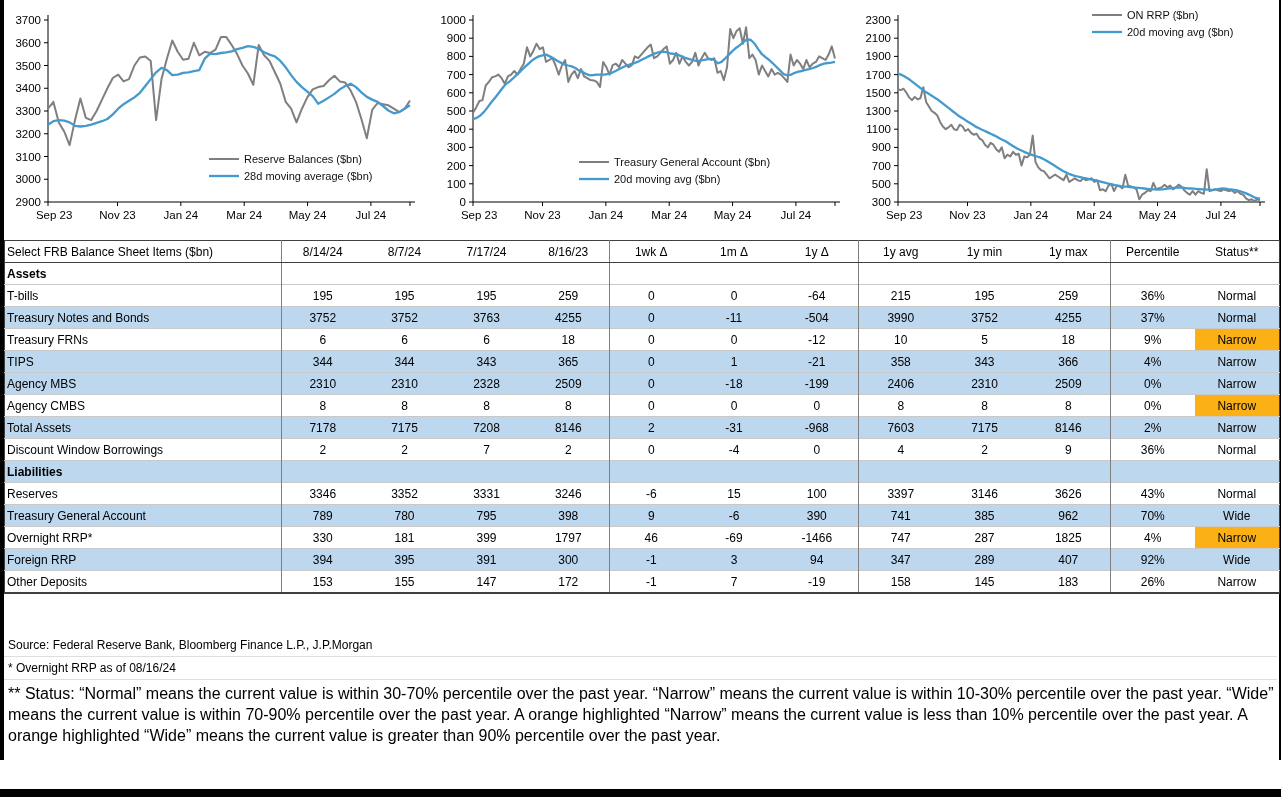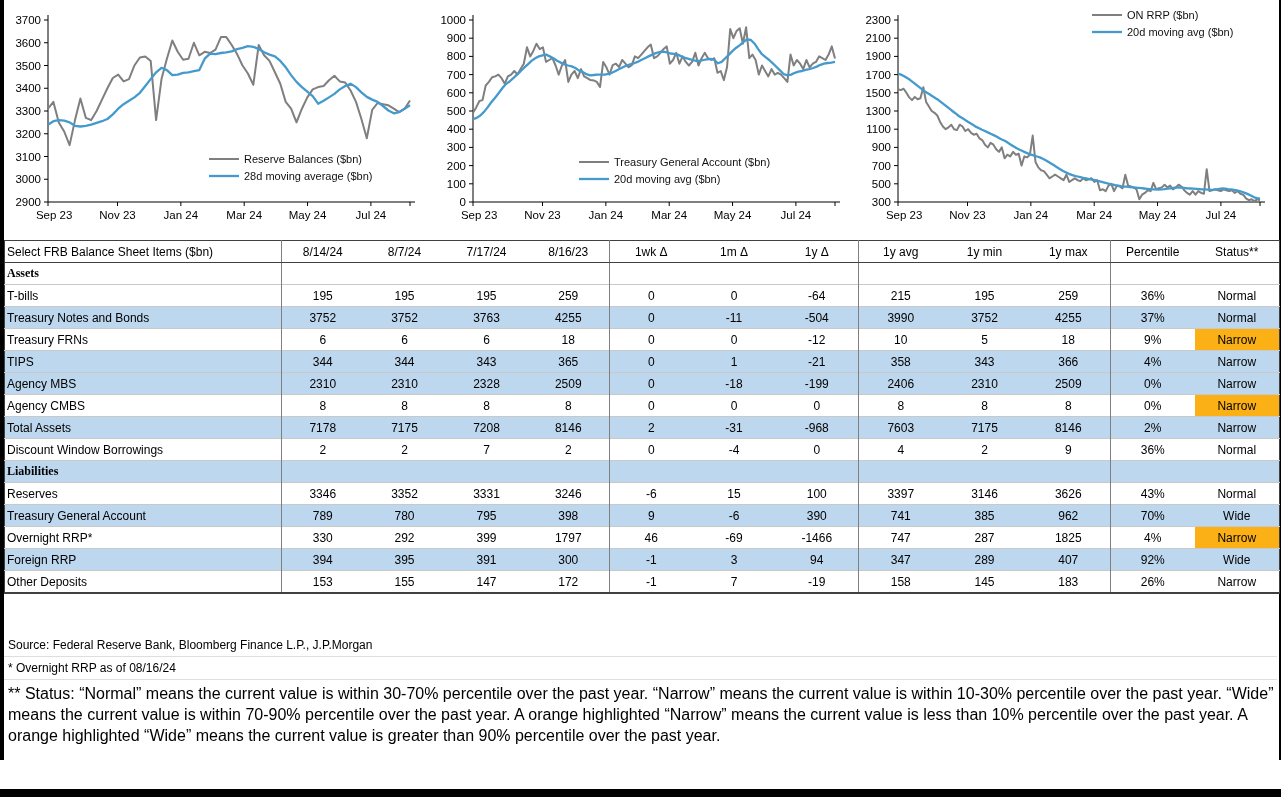--- a/index.html
+++ b/index.html
@@ -22,21 +22,21 @@
   table.bs{border:1px solid #404040;border-bottom:2px solid #404040;}
   table.bs thead th{border-bottom:1px solid #404040;}
   table.bs tbody tr td{border-top:1px solid #c9c9c9;}
   table.bs tbody tr:first-child td{border-top:none;}
   table.bs th:nth-child(2),table.bs td:nth-child(2),
   table.bs th:nth-child(6),table.bs td:nth-child(6),
   table.bs th:nth-child(9),table.bs td:nth-child(9),
   table.bs th:nth-child(12),table.bs td:nth-child(12){border-left:1px solid #7f7f7f;}
   table.bs .lbl{text-align:left;}
   table.bs tr.shade td{background:#BDD7EE;}
-  table.bs td.sec{font-weight:bold;font-family:Liberation Serif, serif;}
+  table.bs td.sec{font-weight:bold;}
   table.bs td.hl{background:#FBB116;}
   .ind0{padding-left:6px;} .ind1{padding-left:13px;} .ind2{padding-left:20px;}
 
   .fnotes{position:absolute;left:4px;top:634px;width:1273px;font-size:12px;}
   .fnote{padding:3px 2px 3px 4px;border-bottom:1px solid #dedede;line-height:16px;}
   .fnote.wrap{font-size:16px;line-height:21px;border-bottom:none;}
 </style>
 </head>
 <body>
 
@@ -388,21 +388,21 @@
         <td>390</td>
         <td>741</td>
         <td>385</td>
         <td>962</td>
         <td>70%</td>
         <td>Wide</td>
       </tr>
       <tr>
         <td class="lbl ind1">Overnight RRP*</td>
         <td>330</td>
-        <td>292</td>
+        <td>181</td>
         <td>399</td>
         <td>1797</td>
         <td>46</td>
         <td>-69</td>
         <td>-1466</td>
         <td>747</td>
         <td>287</td>
         <td>1825</td>
         <td>4%</td>
         <td class="hl">Narrow</td>

